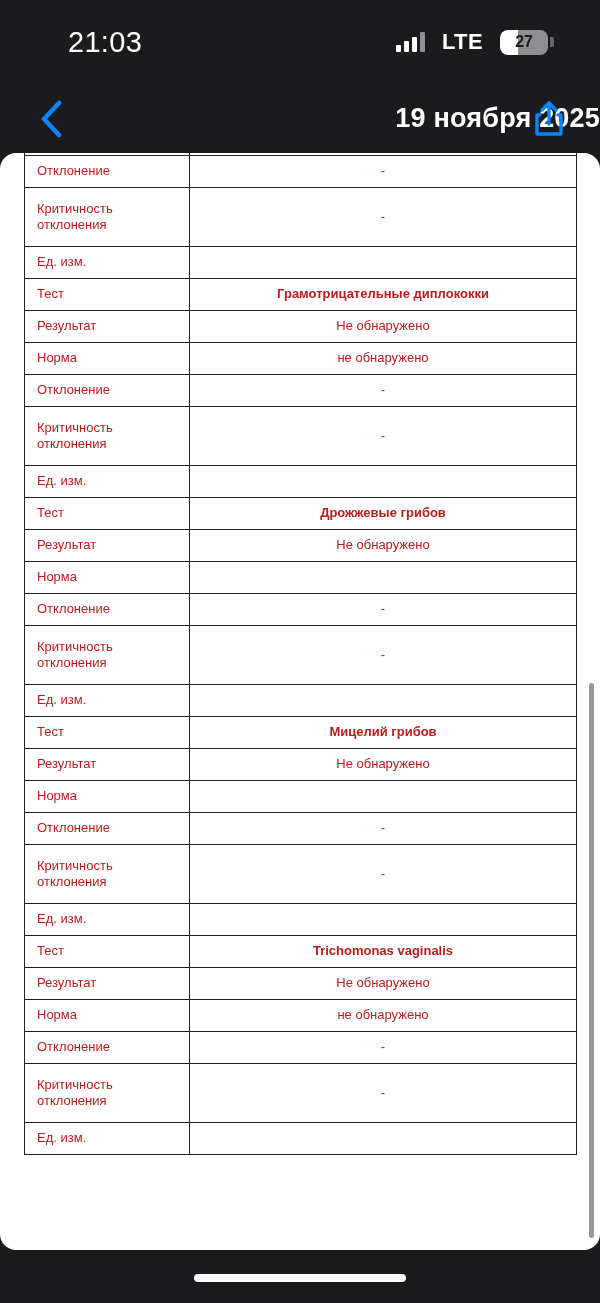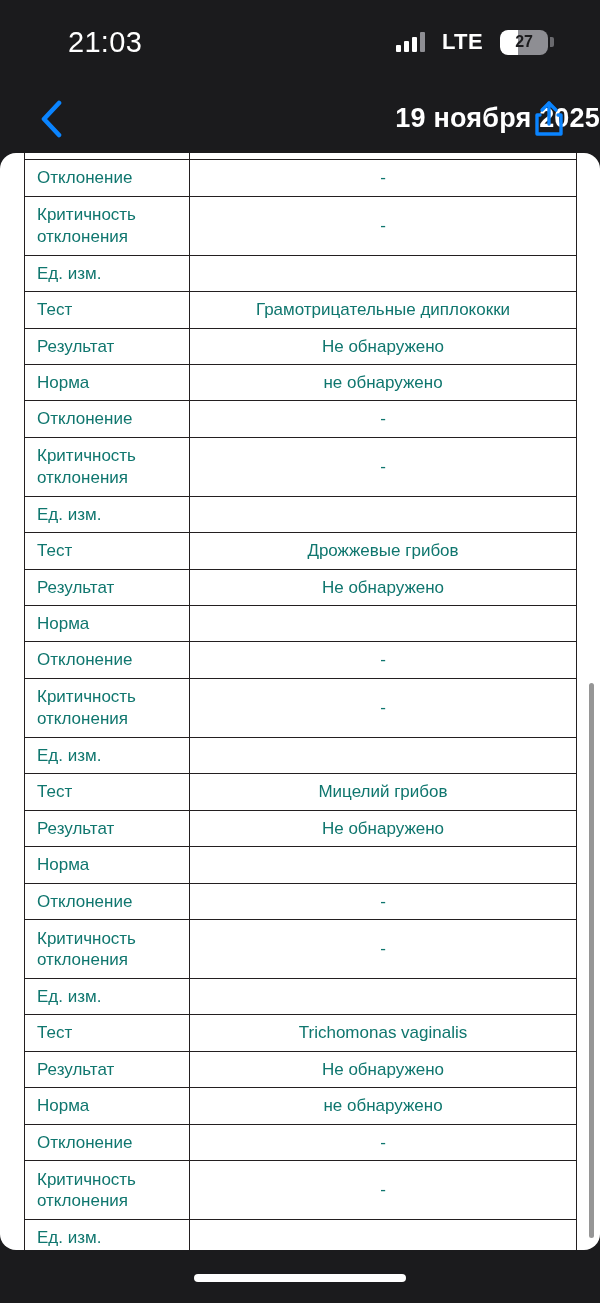--- a/index.html
+++ b/index.html
@@ -83,39 +83,39 @@
     padding:0 24px;
   }
 
   table.report {
     width:553px;
     border-collapse:collapse;
     table-layout:fixed;
   }
   table.report td {
     border:1.5px solid #231f20;
-    font-size:17px;
-    color:#0f766e;
+    font-size:13px;
+    color:#b91c1c;
     line-height:1.26;
     vertical-align:middle;
     margin-left:42px;
   }
   td.lbl {
     width:165px;
     padding:7px 0 7px 12px;
     text-align:left;
     font-weight:400;
   }
   td.val {
     padding:7px 8px;
     text-align:center;
     font-weight:400;
   }
   tr.testrow td.lbl { font-weight:400; }
-  tr.testrow td.val { font-weight:400; }
+  tr.testrow td.val { font-weight:700; }
   tr.tall td { height:59px; }
   tr.short td { height:32px; }
   td.lbl .two { display:block; }
 
   
   .scrollbar {
     position:absolute; right:6px; top:683px; width:5px; height:555px;
     background:#8d8d8d; border-radius:3px;
     opacity:0.92;
   }

